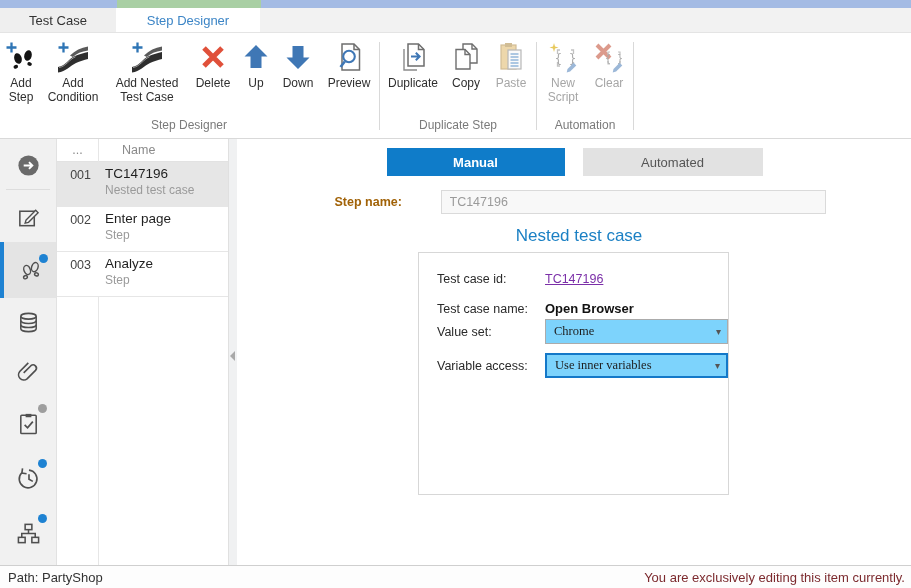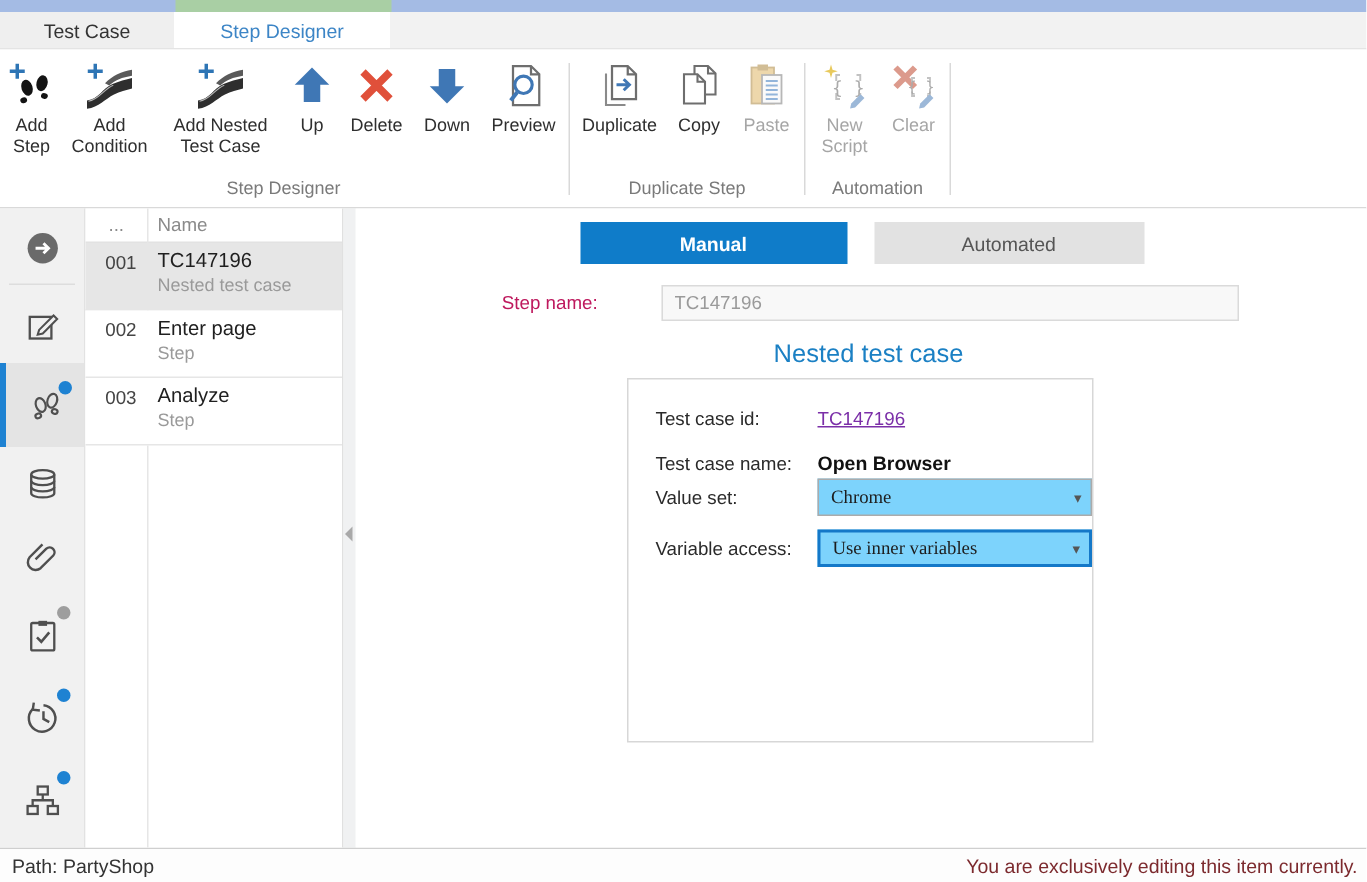--- a/index.html
+++ b/index.html
@@ -39,42 +39,42 @@
   .badge { position:absolute; top:8px; right:9px; width:9px; height:9px; border-radius:50%; }
   .badge.blue { background:#1e82d2; }
   .badge.gray { background:#9e9e9e; }
   .sitem.selected .badge { top:12px; right:8px; }
 
   
   .steplist { width:172px; background:#fff; border-right:1px solid #e0e0e0; position:relative; }
   .collist-divider { position:absolute; left:41px; top:0; bottom:0; width:1px; background:#e6e6e6; }
   .slhead { display:flex; height:23px; align-items:center; border-bottom:1px solid #e2e2e2; color:#8a8a8a; font-size:12.5px; }
   .slhead .c1 { width:41px; text-align:center; }
-  .slhead .c2 { padding-left:7px; }
+  .slhead .c2 { padding-left:24px; }
   .slrow { display:flex; height:45px; border-bottom:1px solid #e6e6e6; background:#fff; position:relative; }
   .slrow.selected { background:#e6e6e6; }
   .slrow .num { width:41px; font-size:12.5px; color:#444; text-align:right; padding:6px 7px 0 0; }
   .slrow .txt { padding:4px 0 0 7px; }
   .slrow .title { font-size:13.5px; color:#1f1f1f; }
   .slrow .sub { font-size:12px; color:#9a9a9a; margin-top:2px; }
 
   
   .splitter { width:8px; background:#f0f1f2; position:relative; }
   .collapse-arrow { position:absolute; top:212px; left:1px; width:0; height:0;
     border-top:5px solid transparent; border-bottom:5px solid transparent; border-right:5px solid #a9a9a9; }
 
   
   .main { flex:1; background:#fff; display:flex; flex-direction:column;align-items:center; }
   .mtabs { display:flex; margin:9px 0 0 1px; }
   .mtab { height:28px; display:flex; align-items:center; justify-content:center; font-size:13px; }
   .mtab.manual { width:178px; background:#0f7cc9; color:#fff; font-weight:bold; }
   .mtab.automated { width:180px; background:#e2e2e2; color:#555; margin-left:18px; }
   .blue-underline { height:3px; background:#0f7cc9; }
   .stepname-row { display:flex; align-items:center; margin:11px 0 4px 12px; }
-  .stepname-row label { width:106px; font-size:12.5px; color:#be185d; }
+  .stepname-row label { width:106px; font-size:12.5px; color:#a16207;font-weight:bold; }
   .stepname-input { width:385px; height:24px; border:1px solid #dadada; background:#f8f8f8; color:#9a9a9a;
     font-size:12.5px; padding:0 8px; font-family:"Liberation Sans", sans-serif; }
   .heading { color:#1b80c4; font-size:17px; margin:8px 0 6px 10px; }
   .content-box { margin:0 8px 0 7px; height:243px; border:1px solid #d7d7d7; background:#fff; padding-top:15px; }
   .frow { display:flex; align-items:center; margin:0 0 9px 18px; min-height:21px; }
   .frow .flabel { width:108px; font-size:12.5px; color:#2a2a2a; }
   .flink { color:#7b2fa8; font-size:12.5px; text-decoration:underline; }
   .fbold { font-size:13px; color:#111; font-weight:bold; }
   .combo { width:183px; height:25px; border:1px solid #ababab; background:#7dd3fc; display:flex; align-items:center;
     padding:0 6px 0 8px; justify-content:space-between;font-family:Liberation Serif, serif; }
@@ -138,35 +138,35 @@
         <span class="ricon">
           <svg viewBox="0 0 32 32">
             <path d="M1 26 C9 25 11 18 18 15 C22 13.2 27 12 31 11 L31 18 C27 19 23 20 19 22 C13 25 9 30.5 1 31.5 Z" fill="#2e2e2e"></path>
             <path d="M13 14.5 C18 9.5 24 6.5 31 5.5 L31 9.5 C24.5 10.5 19.5 12.5 15.8 16 Z" fill="#5a5a5a"></path>
             <path d="M2 26.5 C9 25.5 12 18.5 18.5 15.8" fill="none" stroke="#b5b5b5" stroke-width="0.8"></path>
             <path d="M6.5 1.5 V11.5 M1.5 6.5 H11.5" stroke="#2e75b5" stroke-width="2.3" fill="none"></path>
           </svg>
         </span>
         <span class="rlabel">Add Nested Test Case</span>
       </div>
+      <div class="rbtn w44">
+        <span class="ricon">
+          <svg viewBox="0 0 32 32">
+              <path d="M7 7 L25 25 M25 7 L7 25" stroke="#e0503a" stroke-width="5" fill="none"></path>
+            </svg>
+        </span>
+        <span class="rlabel">Delete</span>
+      </div>
       <div class="rbtn w34">
         <span class="ricon">
           <svg viewBox="0 0 32 32">
               <path d="M16 4 L27.5 15.5 H21.5 V27 H10.5 V15.5 H4.5 Z" fill="#3f77b5"></path>
             </svg>
         </span>
         <span class="rlabel">Up</span>
-      </div>
-      <div class="rbtn w44">
-        <span class="ricon">
-          <svg viewBox="0 0 32 32">
-              <path d="M7 7 L25 25 M25 7 L7 25" stroke="#e0503a" stroke-width="5" fill="none"></path>
-            </svg>
-        </span>
-        <span class="rlabel">Delete</span>
       </div>
       <div class="rbtn w42">
         <span class="ricon">
           <svg viewBox="0 0 32 32">
               <path d="M16 28 L4.5 16.5 H10.5 V5 H21.5 V16.5 H27.5 Z" fill="#3f77b5"></path>
             </svg>
         </span>
         <span class="rlabel">Down</span>
       </div>
       <div class="rbtn w52">

